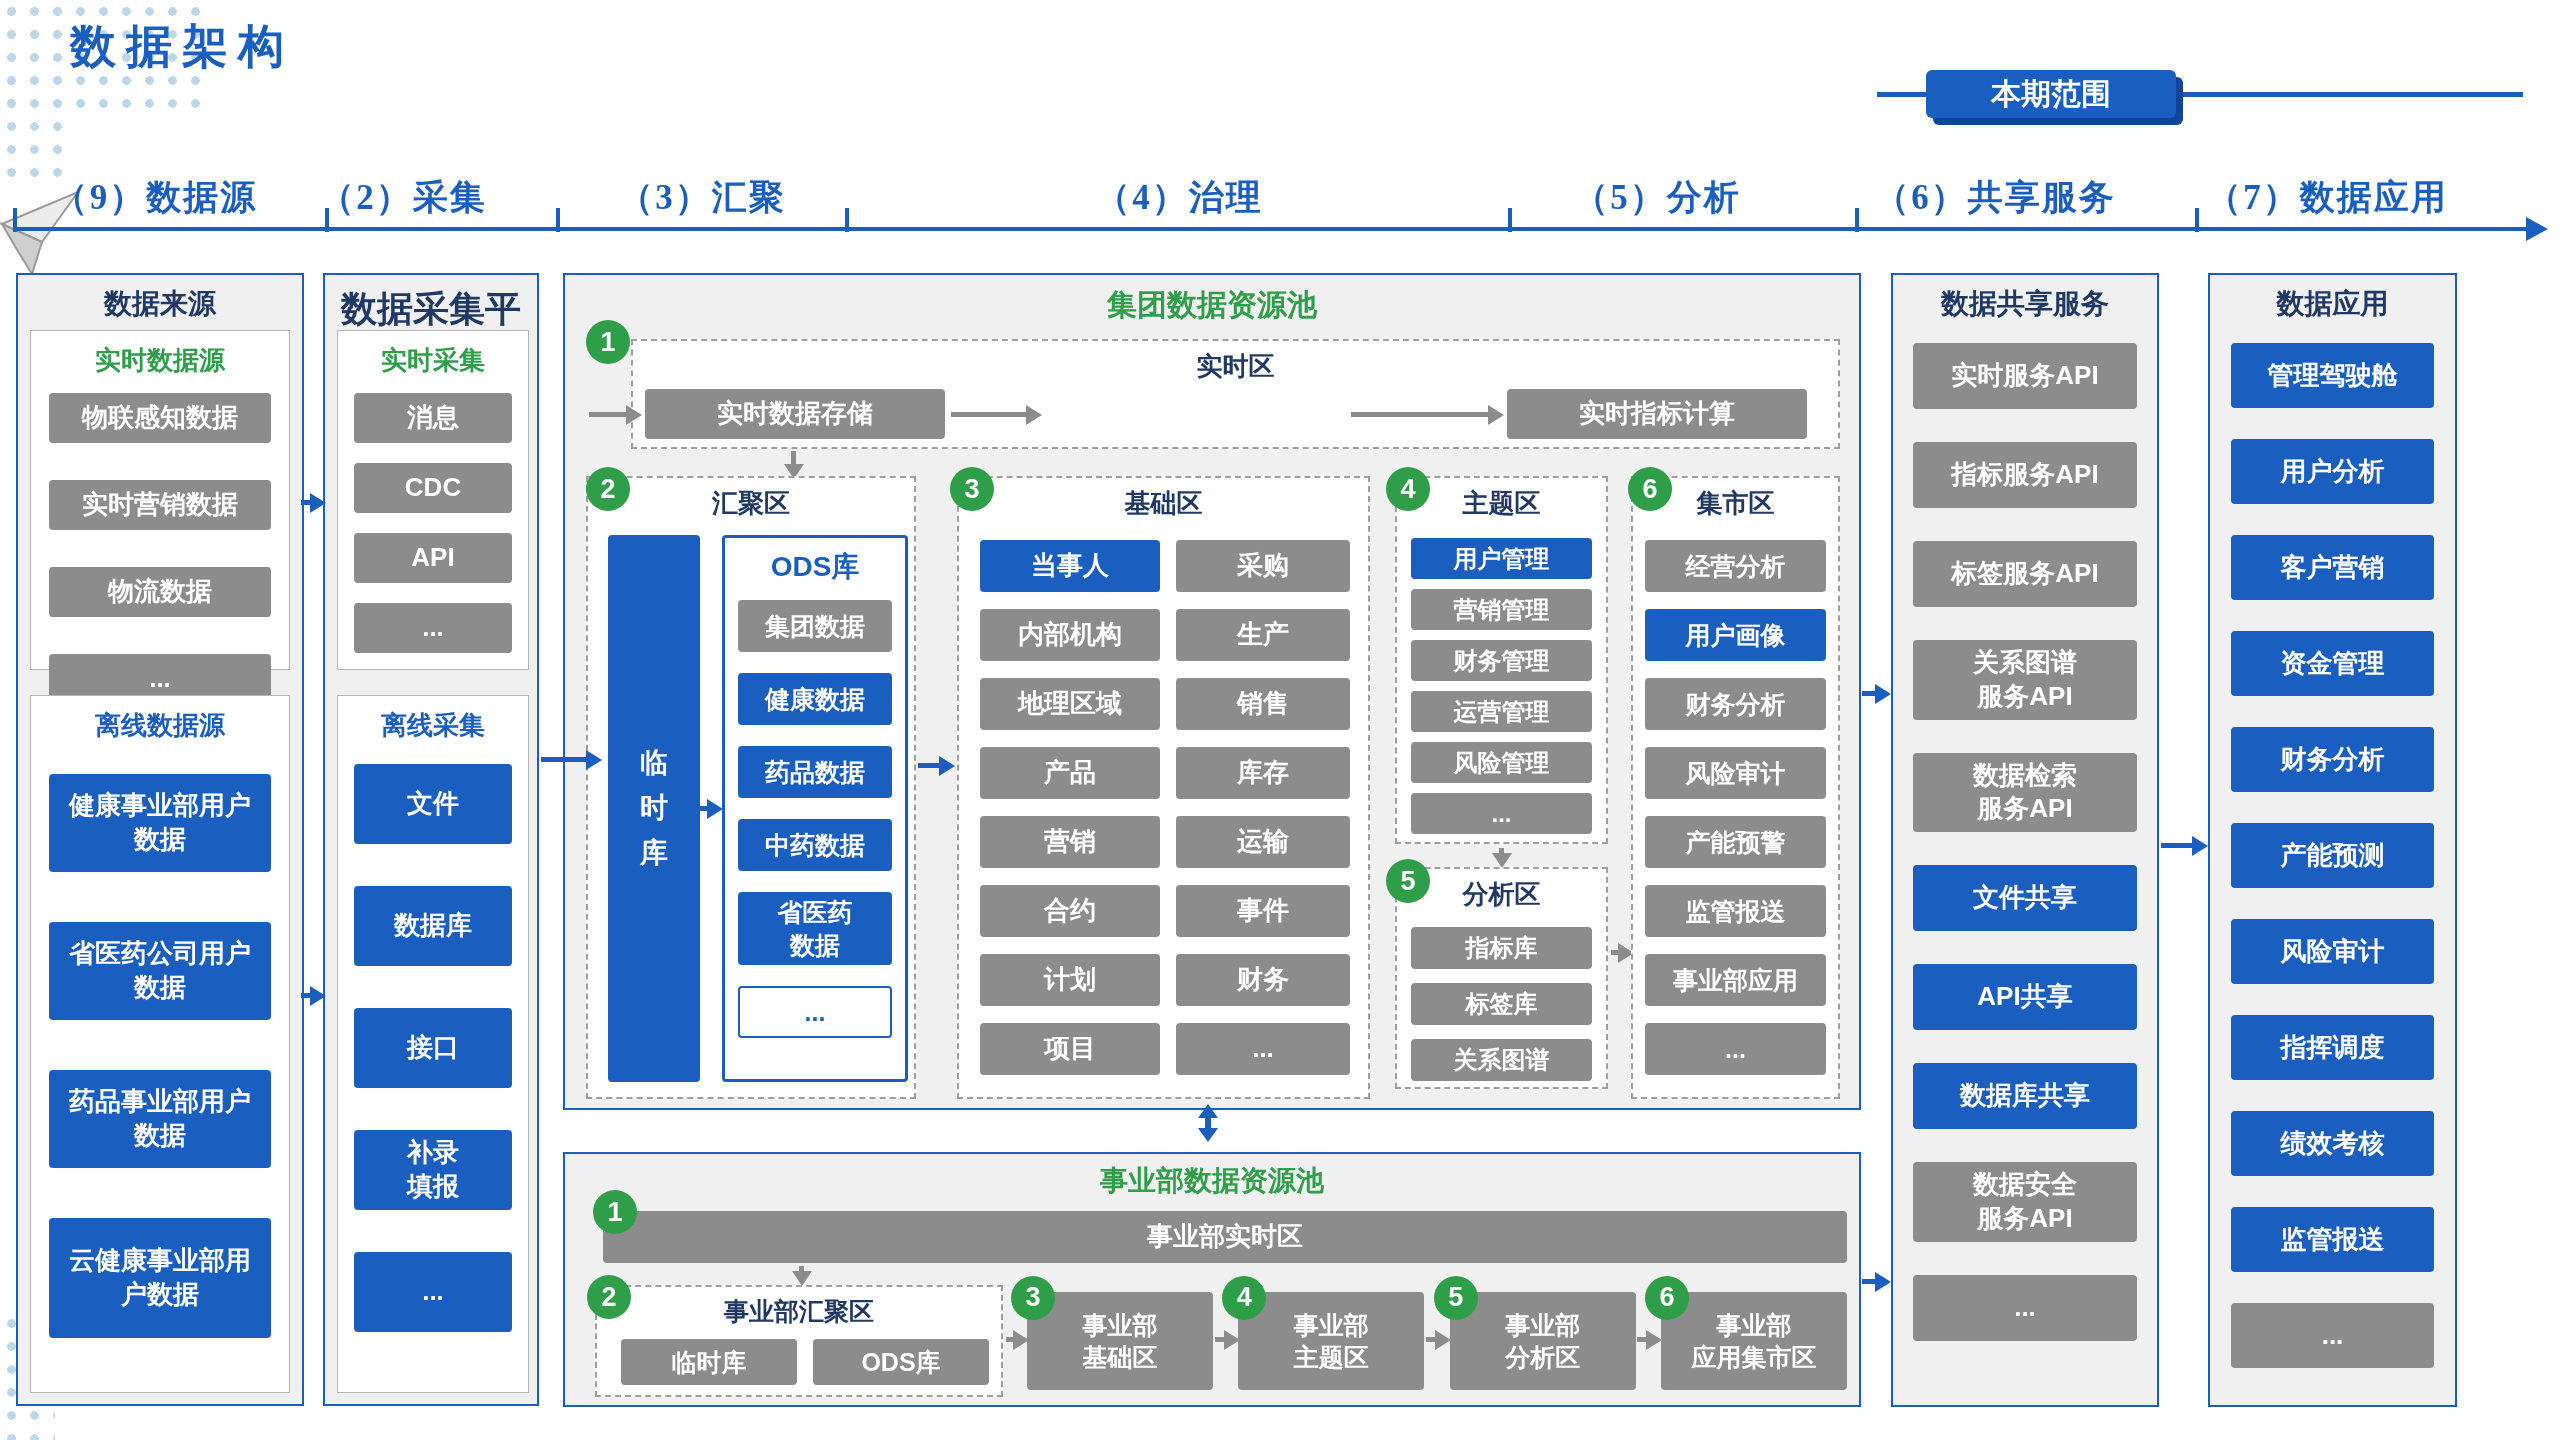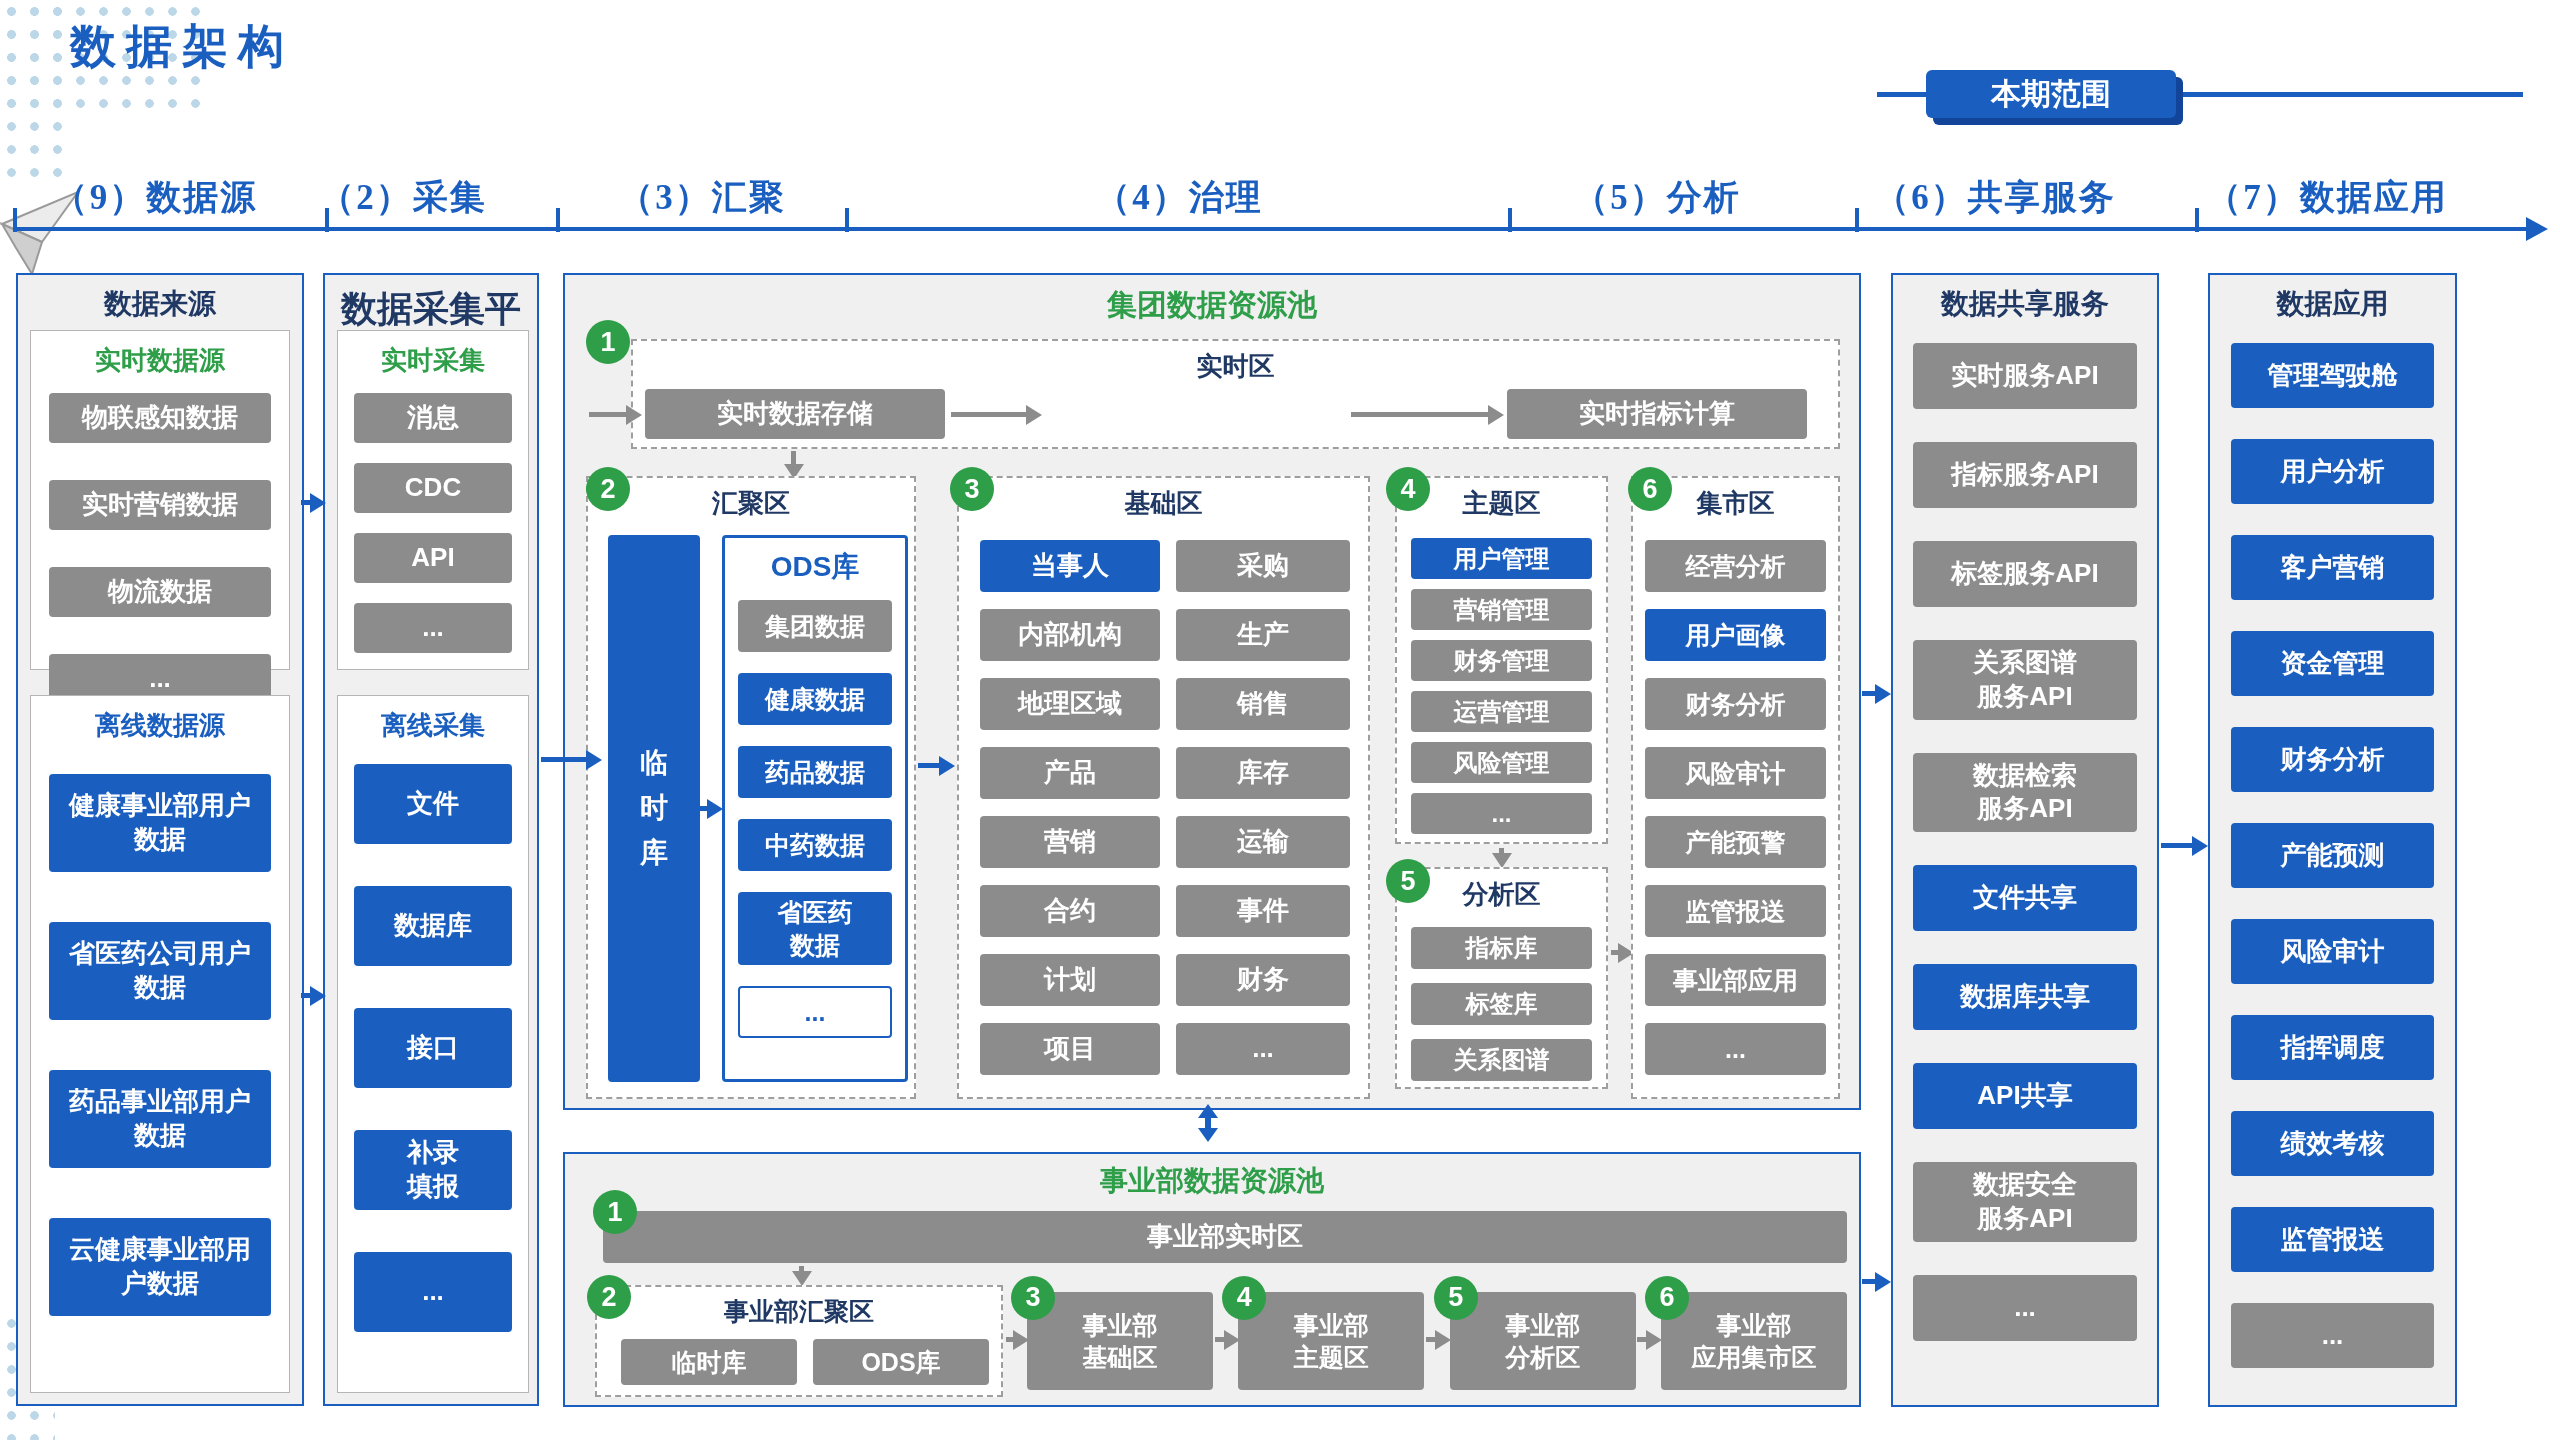--- a/index.html
+++ b/index.html
@@ -119,21 +119,21 @@
           <div class="box v-gray" style="height:50px;font-size:26px">物流数据</div>
           <div class="box v-gray" style="height:50px;font-size:26px">...</div>
         </div>
     </div>
     <div class="subpanel" style="left:12px;top:420px;width:260px;height:698px">
       <div class="sub-title blue-t">离线数据源</div>
       <div class="vlist" style="left:18px;right:18px;top:78px;gap:50px">
           <div class="box v-blue" style="height:98px;font-size:26px;padding:0 14px">健康事业部用户数据</div>
           <div class="box v-blue" style="height:98px;font-size:26px;padding:0 14px">省医药公司用户数据</div>
           <div class="box v-blue" style="height:98px;font-size:26px;padding:0 14px">药品事业部用户数据</div>
-          <div class="box v-blue" style="height:98px;font-size:26px;padding:0 14px">云健康事业部用户数据</div>
+          <div class="box v-blue" style="height:120px;font-size:26px;padding:0 14px">云健康事业部用户数据</div>
         </div>
     </div>
   </div>
 
   <div class="panel" style="left:323px;top:273px;width:216px;height:1133px">
     <div class="panel-title" style="font-size:36px">数据采集平台</div>
     <div class="subpanel" style="left:12px;top:55px;width:192px;height:340px">
       <div class="sub-title green-t">实时采集</div>
       <div class="vlist" style="left:16px;right:16px;top:62px;gap:20px">
           <div class="box v-gray" style="height:50px;font-size:26px">消息</div>
@@ -302,22 +302,22 @@
     <div class="panel-title">数据共享服务</div>
     <div class="vlist" style="left:20px;right:20px;top:68px;gap:33px">
         <div class="box share-item v-gray">实时服务API</div>
         <div class="box share-item v-gray">指标服务API</div>
         <div class="box share-item v-gray">标签服务API</div>
         <div class="box share-item v-gray">关系图谱
 服务API</div>
         <div class="box share-item v-gray">数据检索
 服务API</div>
         <div class="box share-item v-blue">文件共享</div>
+        <div class="box share-item v-blue">API共享</div>
         <div class="box share-item v-blue">数据库共享</div>
-        <div class="box share-item v-blue">API共享</div>
         <div class="box share-item v-gray">数据安全
 服务API</div>
         <div class="box share-item v-gray">...</div>
       </div>
   </div>
 
   <div class="panel" style="left:2208px;top:273px;width:249px;height:1134px">
     <div class="panel-title">数据应用</div>
     <div class="vlist" style="left:21px;right:21px;top:68px;gap:31px">
         <div class="box app-item v-blue">管理驾驶舱</div>

